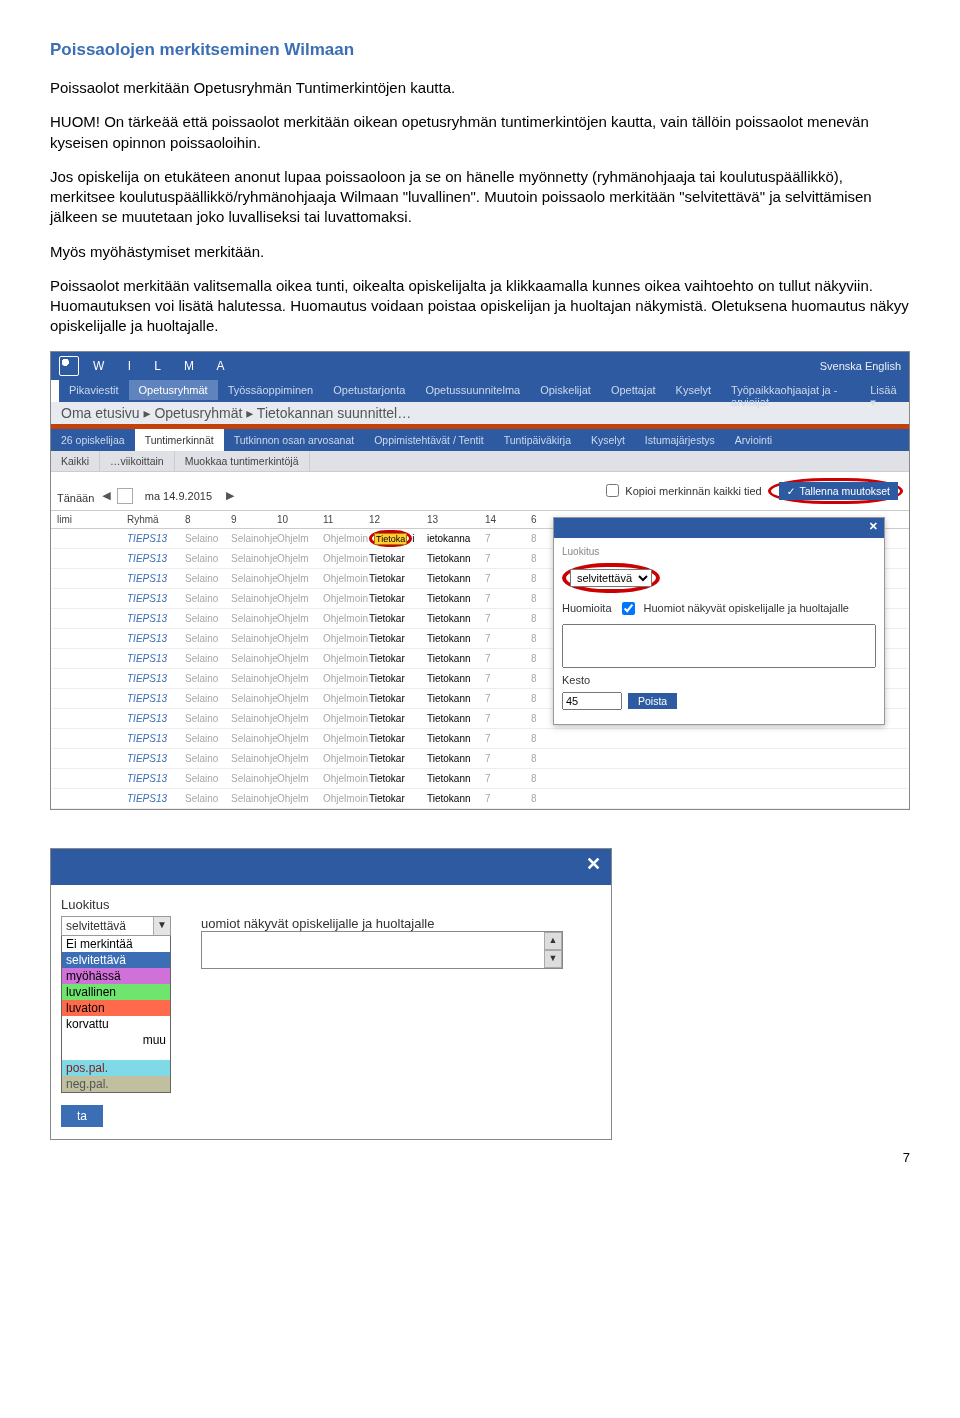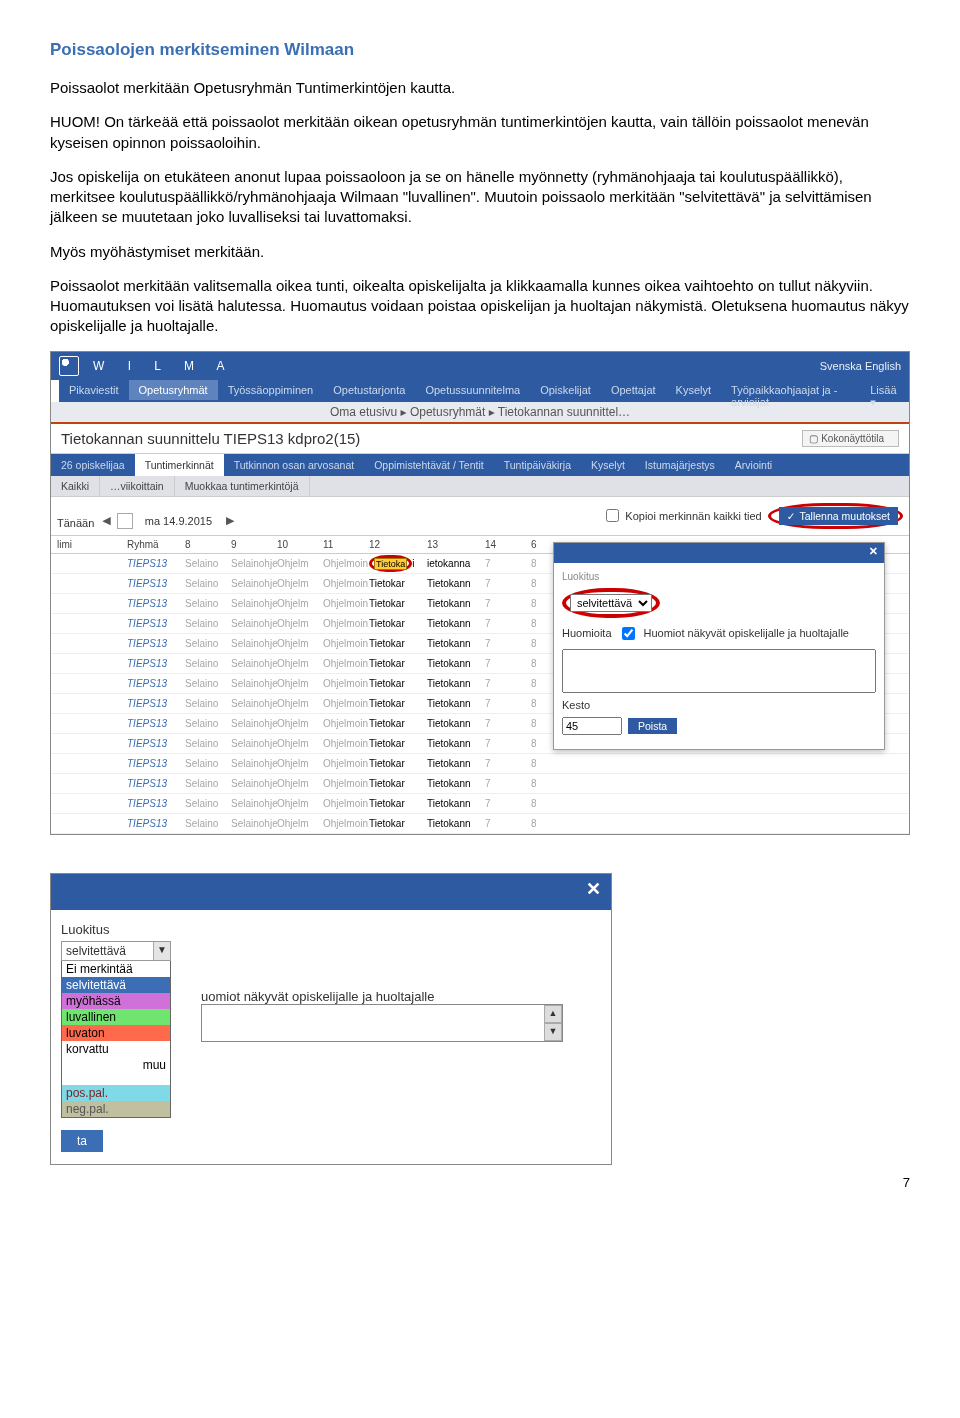--- a/index.html
+++ b/index.html
@@ -57,25 +57,24 @@
     padding: 4px 10px;
     cursor: pointer;
   }
   .menu-bar .mi.active {
     background: #5e83bd;
     color: #fff;
   }
   .menu-bar .more { margin-left: auto; padding: 4px 10px; }
   .breadcrumb {
     background: #e7eaef;
-    font-size: 12px;
+    font-size: 14px;
     color: #555;
     padding: 3px 10px;
-    border-bottom: 2px solid #c2410c;
-    text-align: center;
+    border-bottom: 5px solid #c2410c;
   }
   .page-head {
     display: flex;
     align-items: center;
     padding: 6px 10px;
     border-bottom: 1px solid #ccc;
   }
   .page-head .ptitle { font-size: 15px; color: #333; }
   .page-head .fs-btn {
     margin-left: auto;
@@ -264,24 +263,20 @@
       <div class="mi">Opetussuunnitelma</div>
       <div class="mi">Opiskelijat</div>
       <div class="mi">Opettajat</div>
       <div class="mi">Kyselyt</div>
       <div class="mi">Työpaikkaohjaajat ja -arvioijat</div>
       <div class="mi more">Lisää ▾</div>
     </div>
 
   <div class="breadcrumb">Oma etusivu ▸ Opetusryhmät ▸ Tietokannan suunnittel…</div>
 
-  <div class="page-head">
-    <span class="ptitle">Tietokannan suunnittelu TIEPS13 kdpro2(15)</span>
-    <span class="fs-btn">▢ <span>Kokonäyttötila</span></span>
-  </div>
 
   <div class="tabs-row" id="page-tabs">
       <div class="tab">26 opiskelijaa</div>
       <div class="tab active">Tuntimerkinnät</div>
       <div class="tab">Tutkinnon osan arvosanat</div>
       <div class="tab">Oppimistehtävät / Tentit</div>
       <div class="tab">Tuntipäiväkirja</div>
       <div class="tab">Kyselyt</div>
       <div class="tab">Istumajärjestys</div>
       <div class="tab">Arviointi</div>
@@ -576,21 +571,21 @@
             <div class="opt" style="background: rgb(208, 112, 217); color: rgb(0, 0, 0);">myöhässä</div>
             <div class="opt" style="background: rgb(111, 228, 111); color: rgb(0, 0, 0);">luvallinen</div>
             <div class="opt" style="background: rgb(255, 106, 77); color: rgb(0, 0, 0);">luvaton</div>
             <div class="opt" style="background: rgb(255, 255, 255); color: rgb(0, 0, 0);">korvattu</div>
             <div class="opt" style="background: rgb(255, 255, 255); color: rgb(0, 0, 0); text-align: right;">muu</div>
             <div class="opt" style="background: rgb(127, 217, 230); color: #7f1d1d; margin-top: 12px;">pos.pal.</div>
             <div class="opt" style="background: rgb(192, 192, 160); color: rgb(85, 85, 85);">neg.pal.</div>
           </div>
         <span class="ta-btn">ta</span>
       </div>
-      <div style="margin-left:10px;margin-top:48px;">
+      <div style="margin-left:10px;">
         <span class="right-label">uomiot näkyvät opiskelijalle ja huoltajalle</span>
         <div class="right-box">
           <span class="sc-up">▲</span>
           <span class="sc-dn">▼</span>
         </div>
       </div>
     </div>
   </div>
 </div>
 

